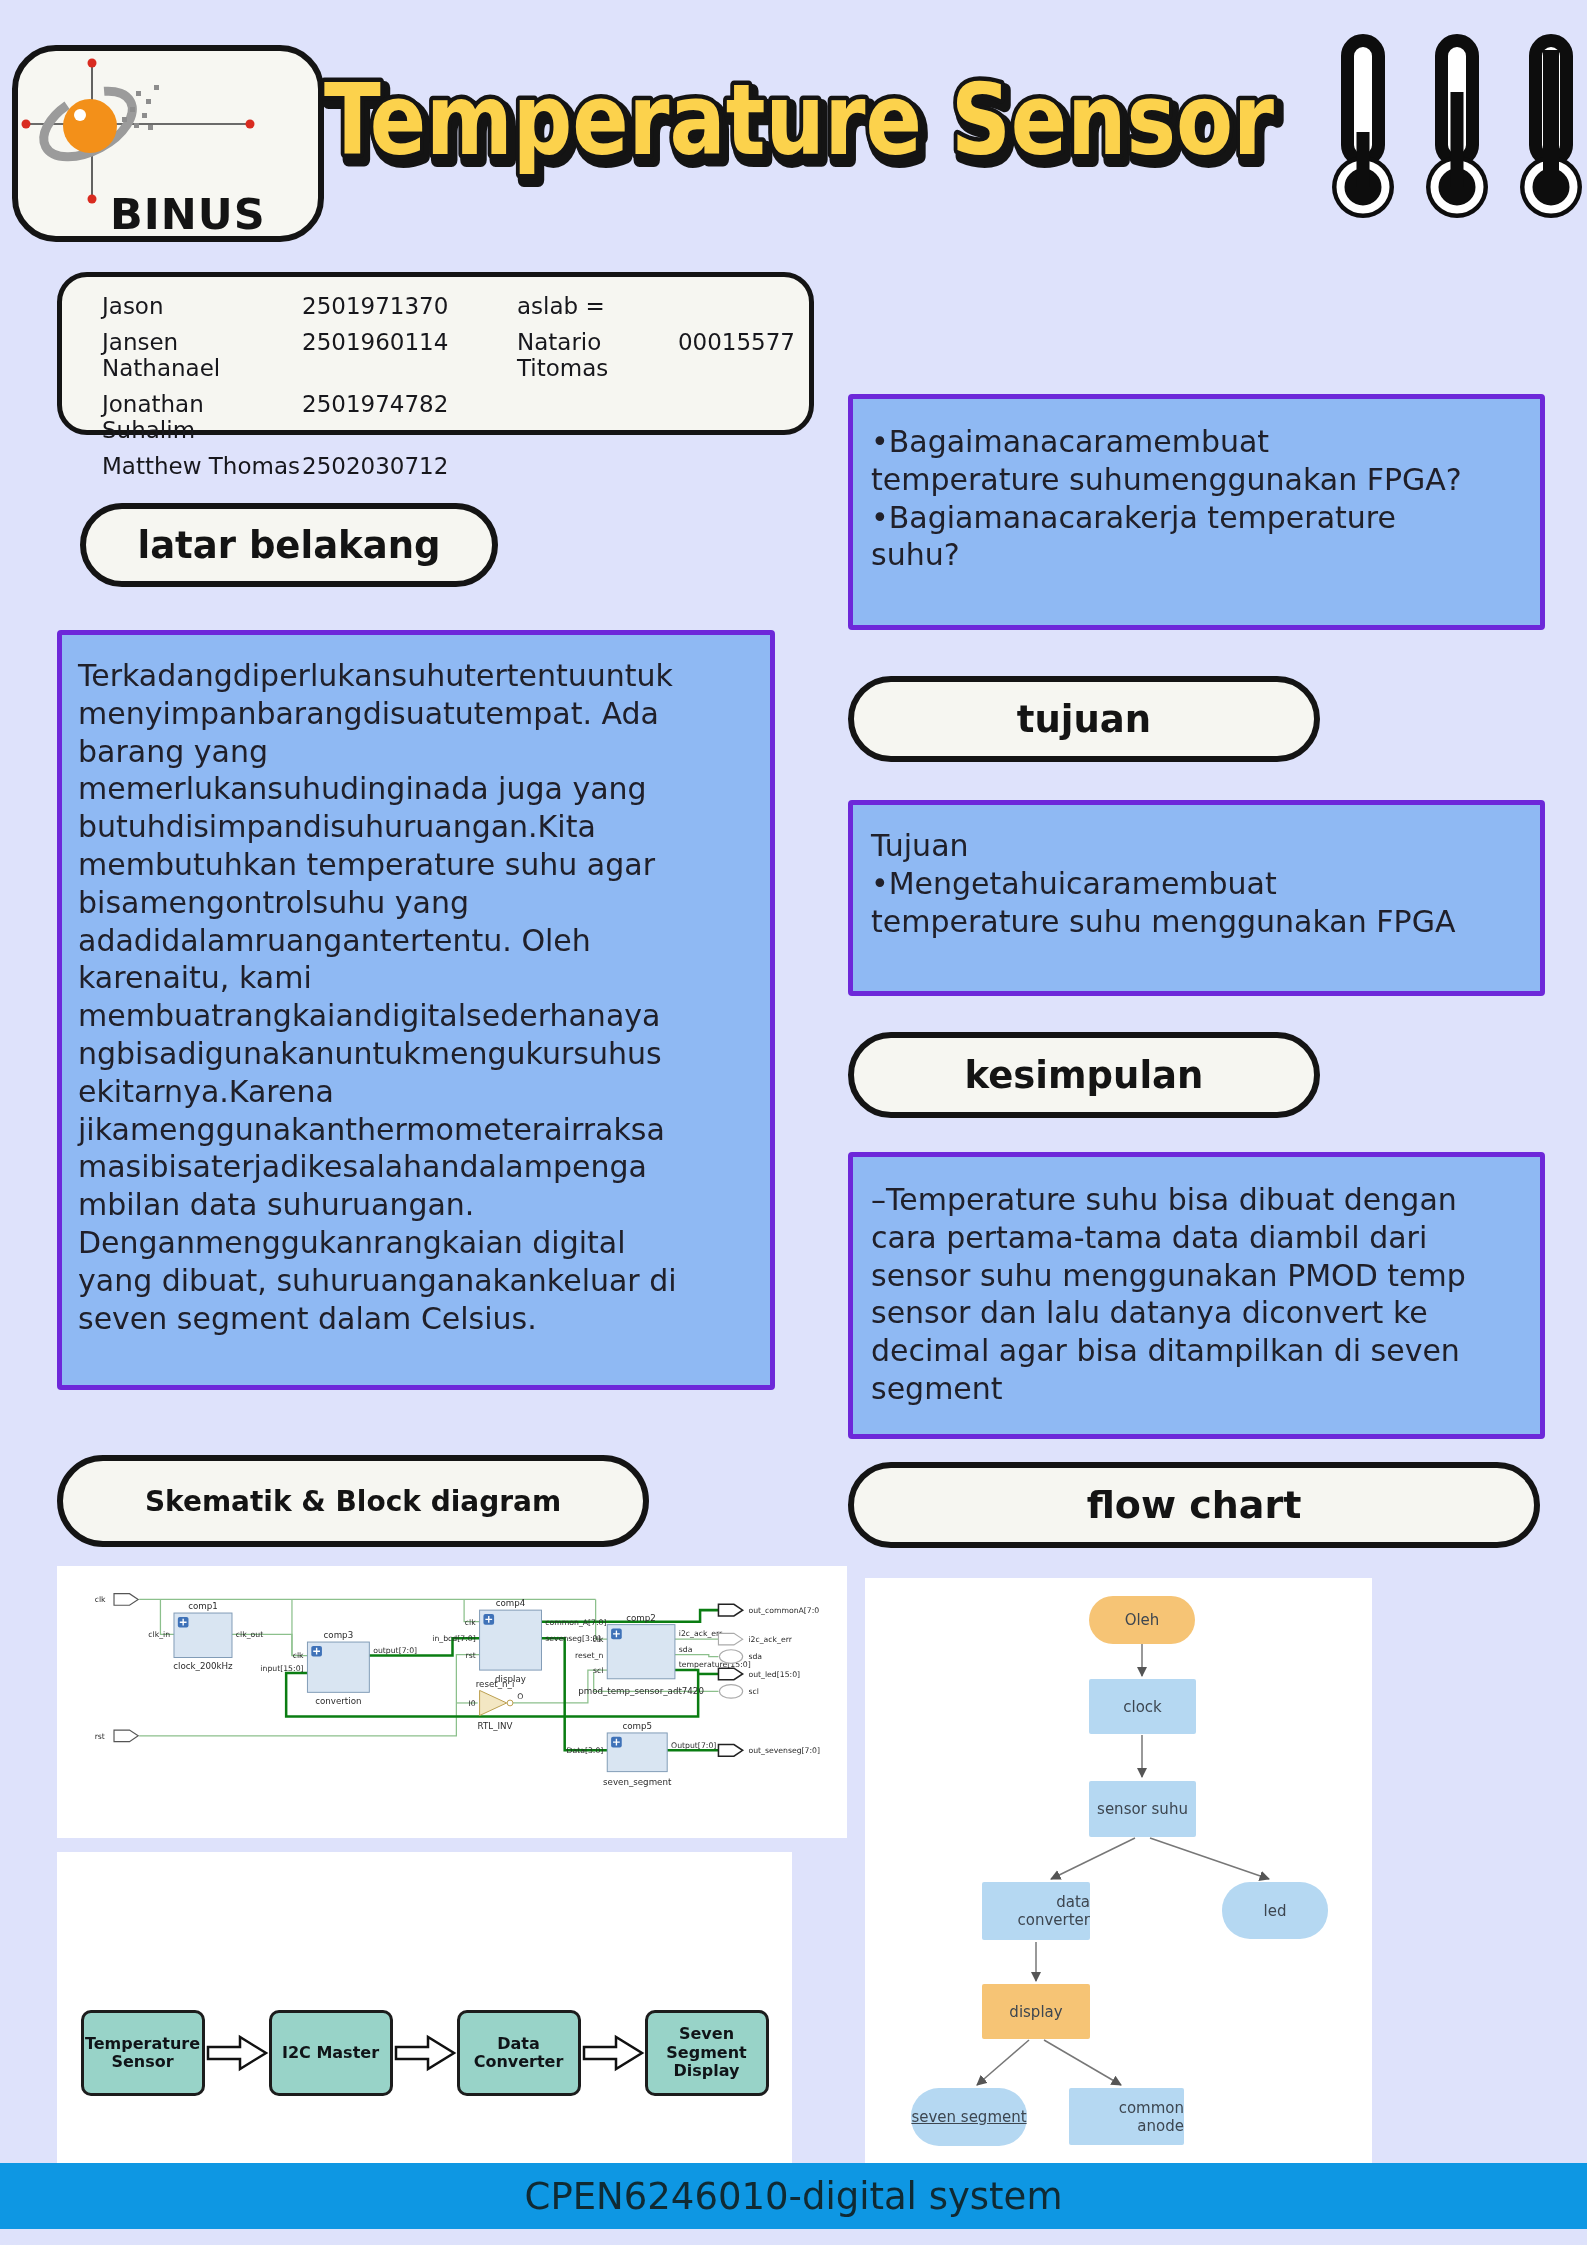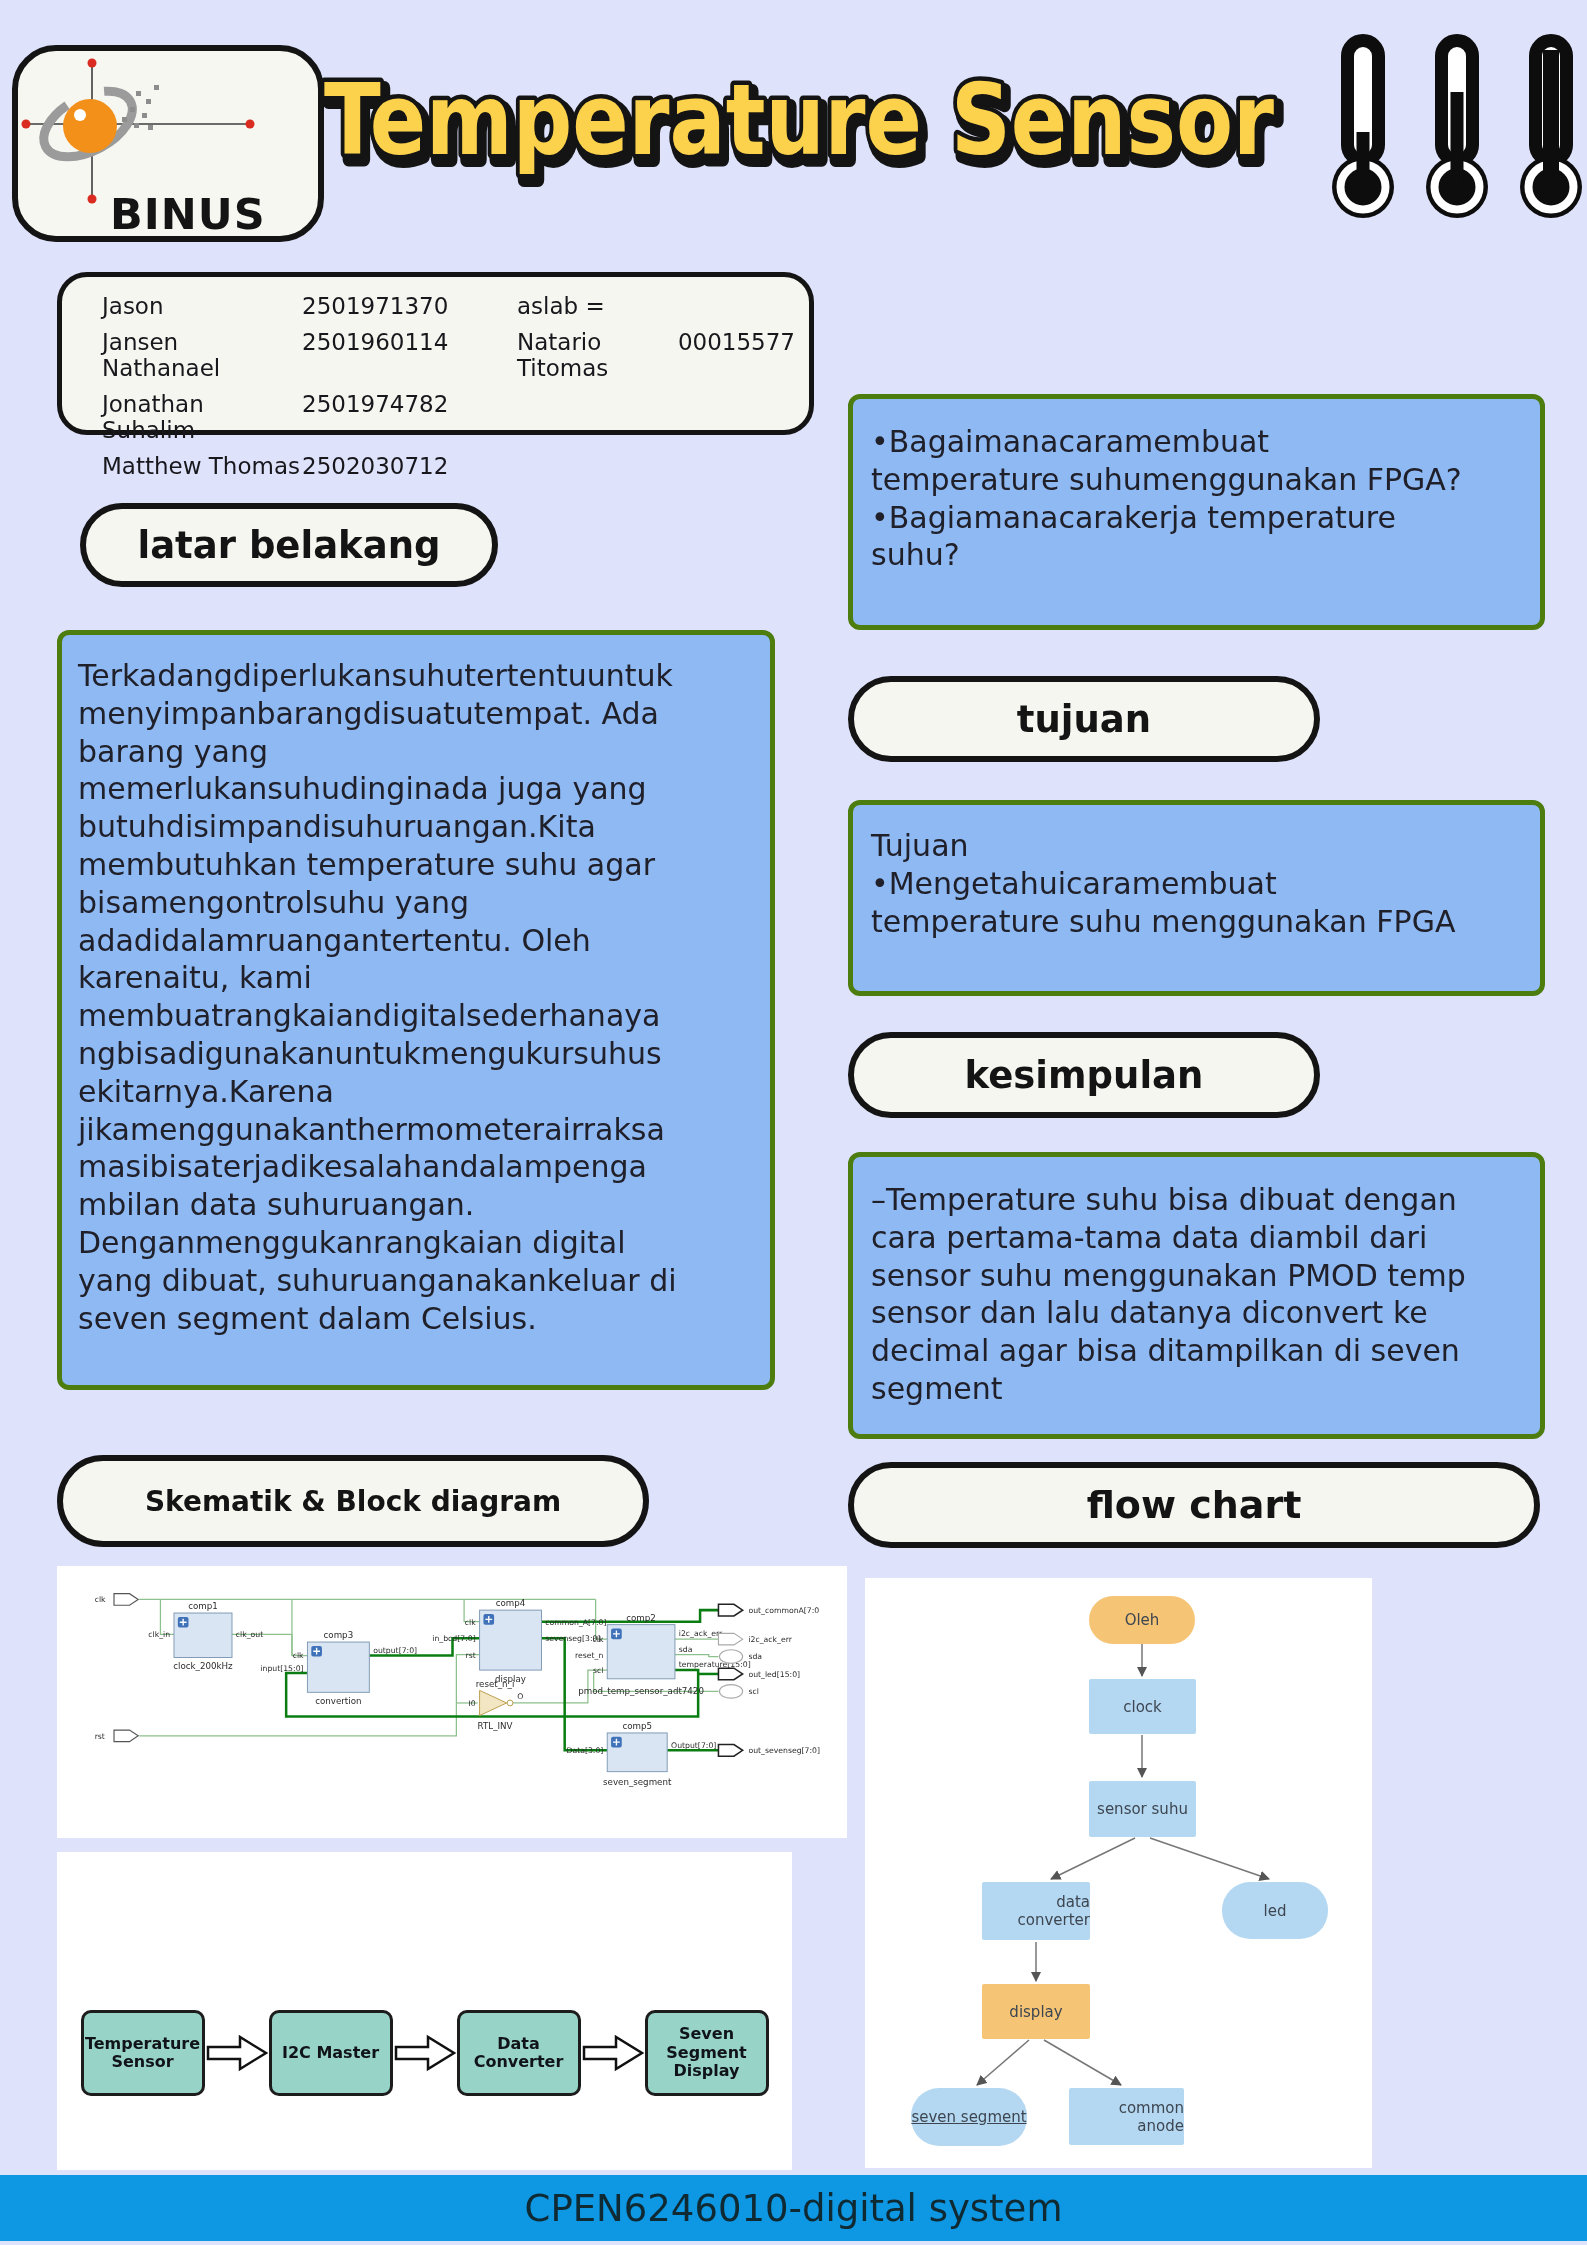--- a/index.html
+++ b/index.html
@@ -18,21 +18,21 @@
   .names-box{position:absolute;left:57px;top:272px;width:757px;height:163px;background:#f6f6f1;
              border:5px solid #141414;border-radius:30px;box-sizing:border-box;padding:16px 10px 0 32px;}
   .names-grid{display:grid;grid-template-columns:200px 215px 1fr;row-gap:10px;font-size:23px;color:#17171c;margin-left:8px;}
   .aslab-cell{display:flex;justify-content:space-between;padding-right:4px;}
 
   
   .pill{position:absolute;background:#f6f6f1;border:6px solid #141414;border-radius:70px;
         display:flex;align-items:center;justify-content:center;font-weight:bold;color:#141414;box-sizing:border-box;}
 
   
-  .bluebox{position:absolute;background:#8fb9f3;border:5px solid #4d7c0f;border-radius:12px;
+  .bluebox{position:absolute;background:#8fb9f3;border:5px solid #6d28d9;border-radius:4px;
            box-sizing:border-box;font-size:30px;line-height:1.26;color:#20202a;
            white-space:pre-line;overflow-wrap:anywhere;}
 
   
   .whitebox{position:absolute;background:#ffffff;}
 
   
   .bd-row{display:flex;align-items:center;justify-content:center;margin-top:158px;}
   .bd-box{width:118px;height:80px;background:#98d3c8;border:3px solid #1c1c1c;border-radius:10px;
           display:flex;align-items:center;justify-content:center;text-align:center;
@@ -43,21 +43,21 @@
   .fc-box{position:absolute;left:865px;top:1578px;width:507px;height:590px;background:#ffffff;}
   .fc-node{position:absolute;display:flex;align-items:center;justify-content:center;
            font-size:15px;color:#3d4650;text-align:center;}
   .fc-blue{background:#b5d8f2;}
   .fc-orange{background:#f6c475;}
   .fc-pill{border-radius:28px;}
   .fc-rect{border-radius:2px;text-align:right;}
   .fc-lines{position:absolute;left:0;top:0;}
 
   
-  .footer{position:absolute;left:0;bottom:4px;width:1587px;height:66px;background:#0e97e3;
+  .footer{position:absolute;left:0;bottom:16px;width:1587px;height:66px;background:#0e97e3;
           display:flex;align-items:center;justify-content:center;font-size:37px;color:#102a33;}
 
   svg text{font-family:"DejaVu Sans", sans-serif;}
   .sch-pin{font-size:8px;fill:#2b2b2b;}
   .sch-title{font-size:9px;fill:#2b2b2b;}
 </style>
 </head>
 <body>
 
 <div class="page">

